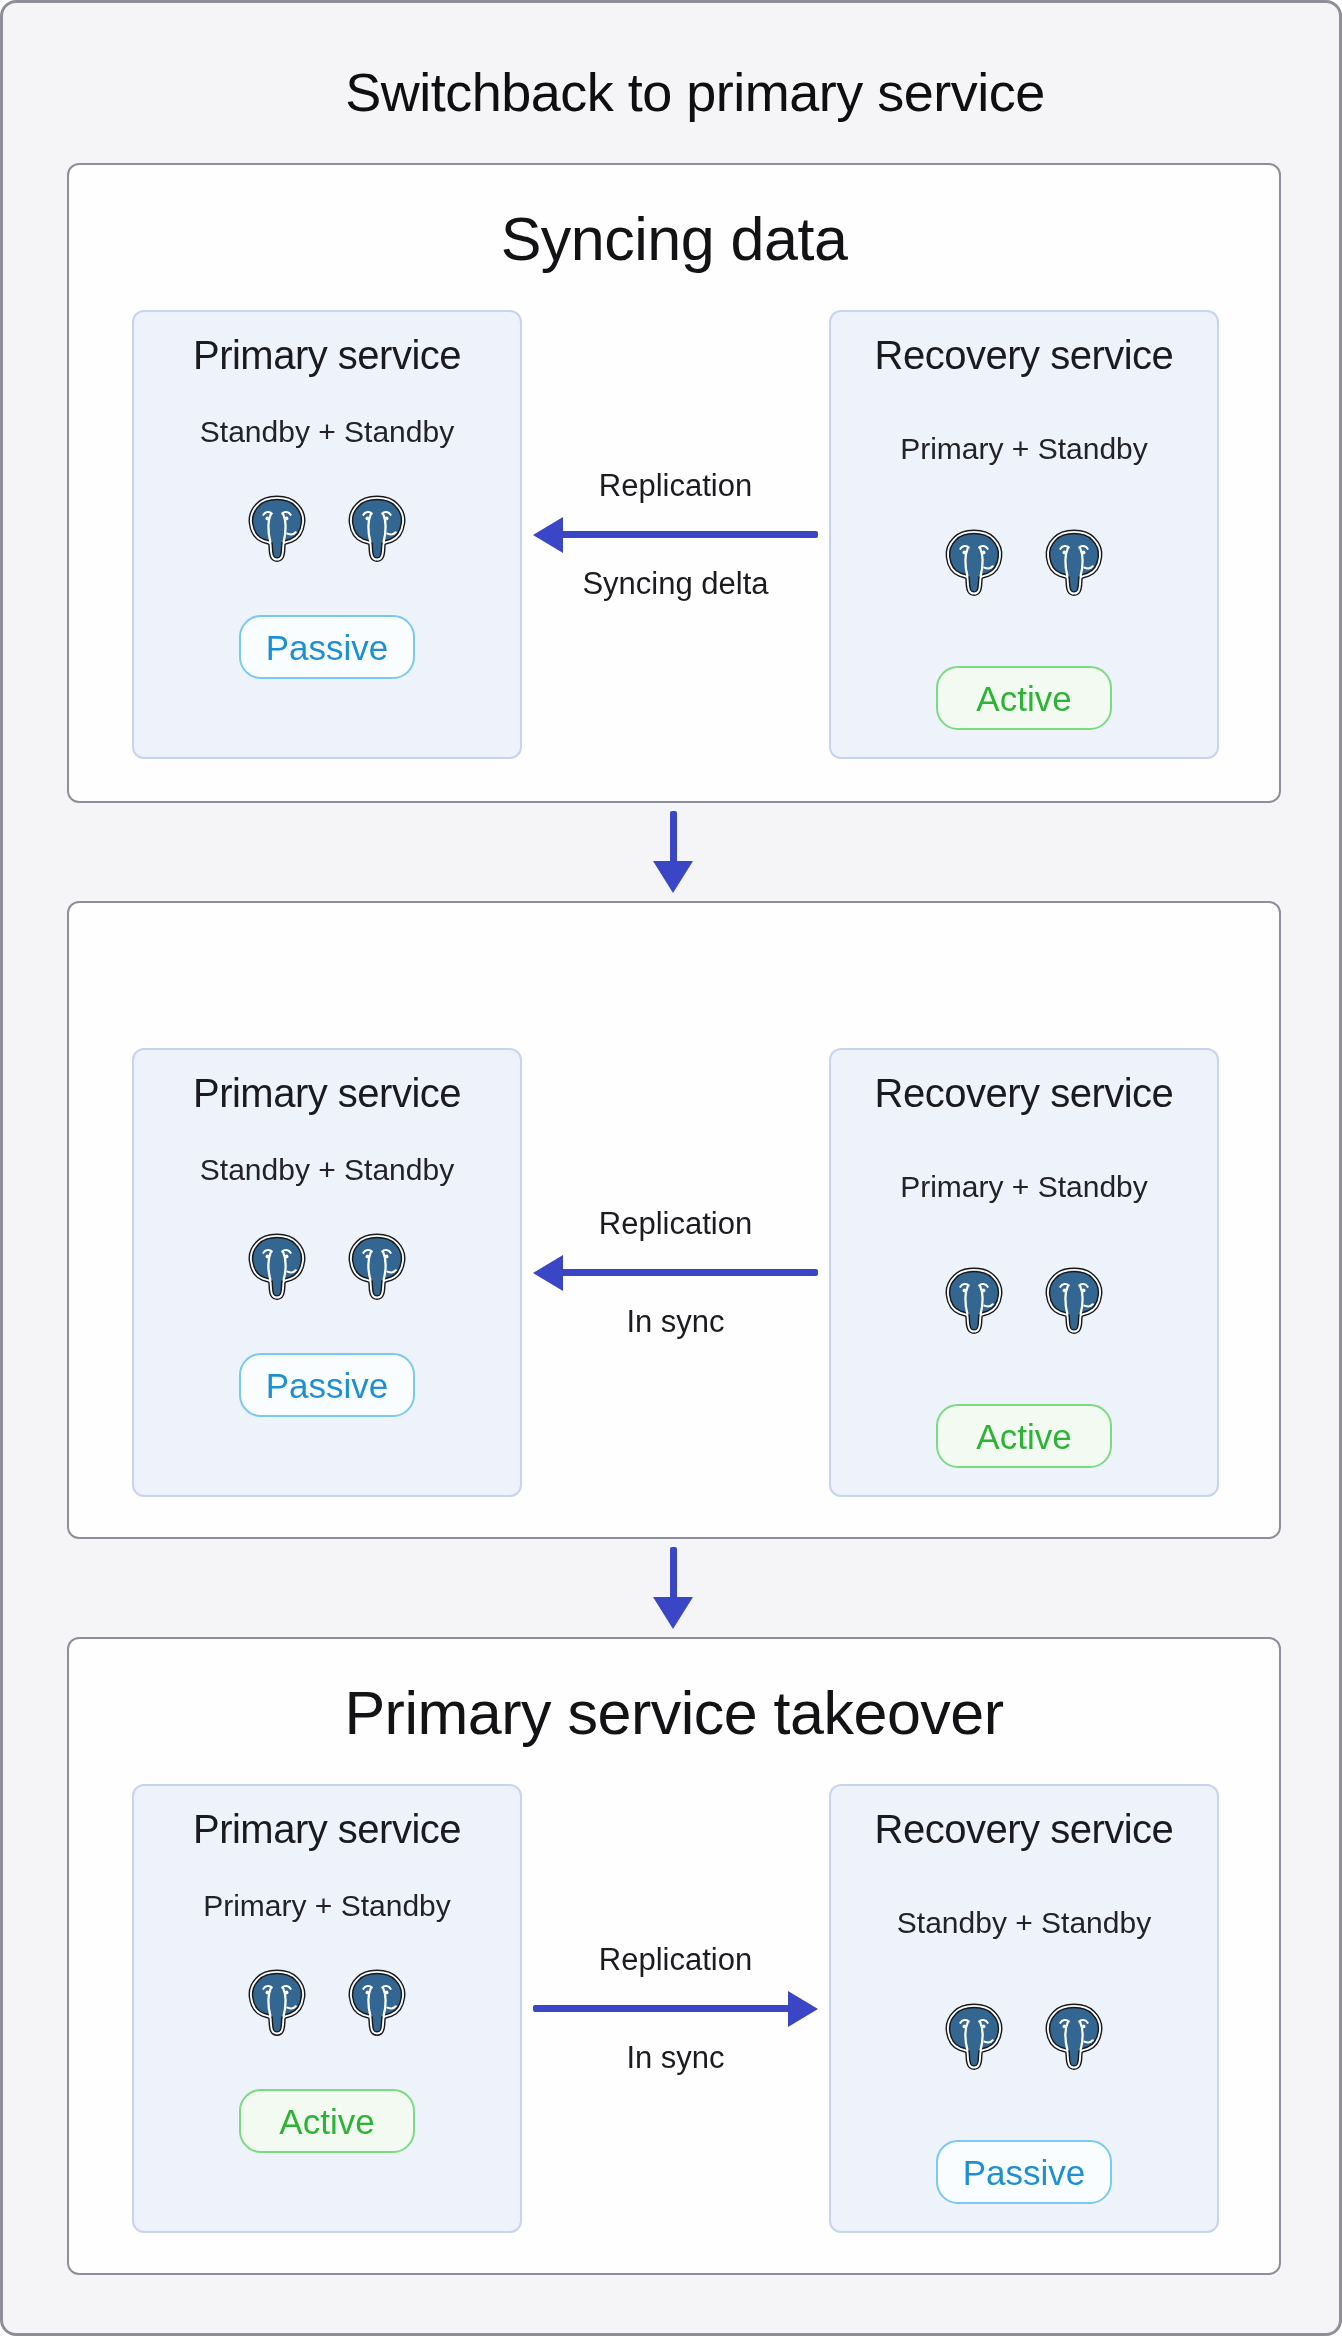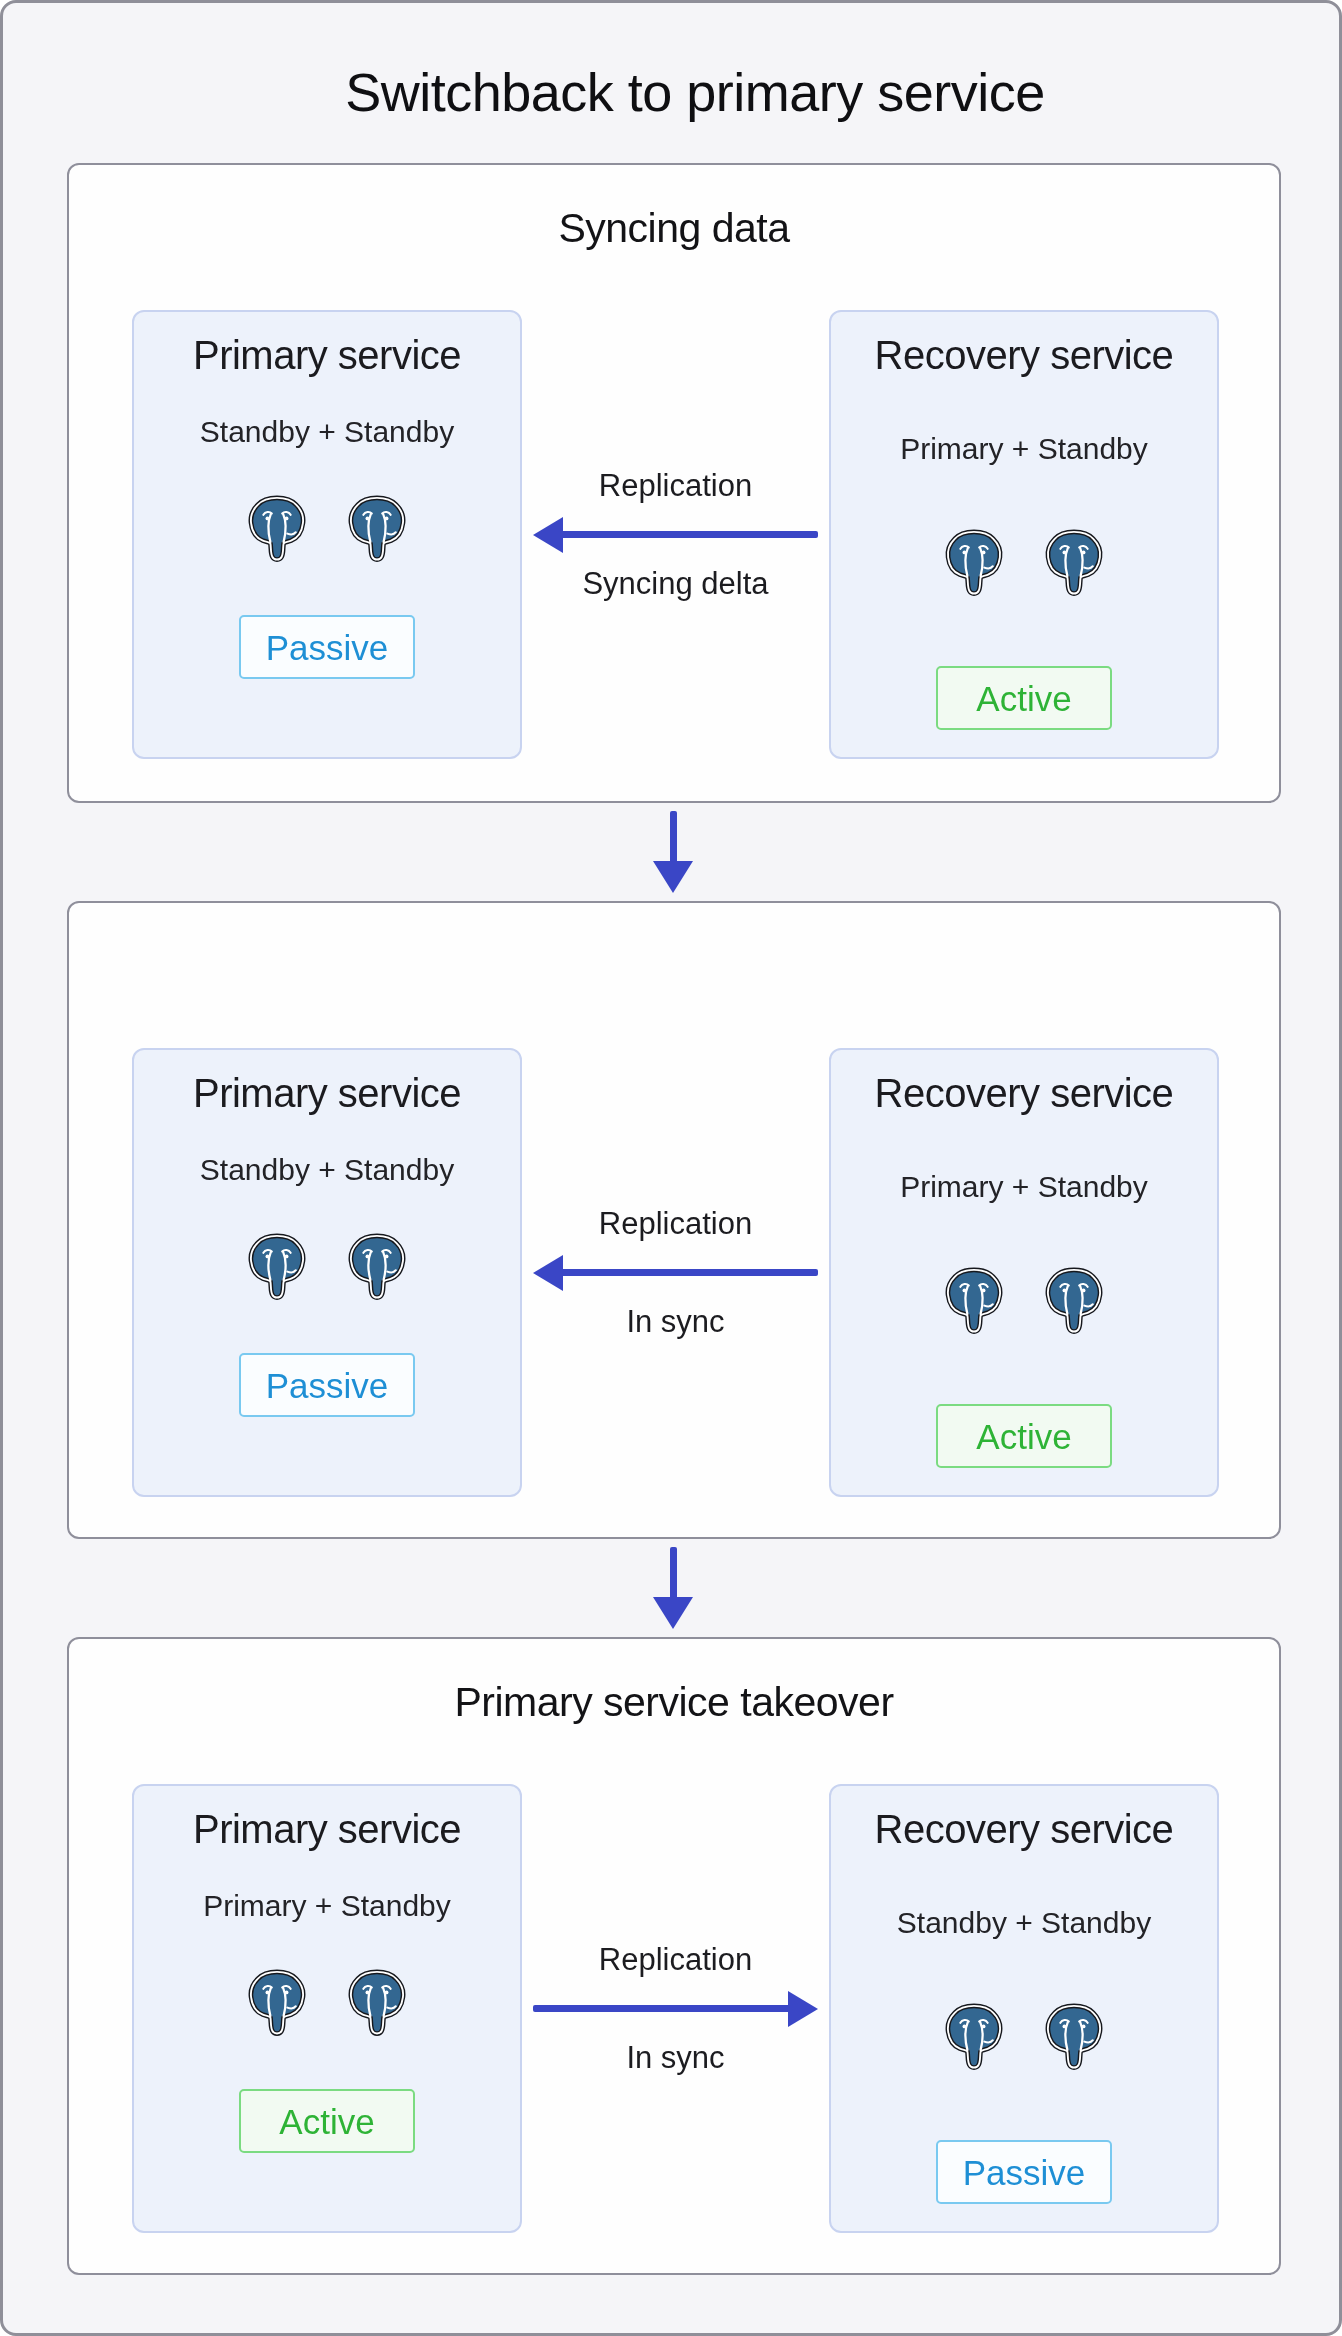--- a/index.html
+++ b/index.html
@@ -37,21 +37,21 @@
     position:absolute; left:64px; width:1214px;
     background:#FEFEFE;
     border:2px solid var(--section-border);
     border-radius:12px;
   }
   .section--1{top:160px; height:640px;}
   .section--2{top:898px; height:638px;}
   .section--3{top:1634px; height:638px;}
   .section-title{
     padding-top:42px; text-align:center;
-    font-size:41px; line-height:1.05;
+    font-size:61px; line-height:1.05;
     color:#131316;
     letter-spacing:-0.5px;
   }
   .card{
     position:absolute; top:145px;
     width:390px; height:449px;
     background:var(--card-bg);
     border:2px solid var(--card-border);
     border-radius:12px;
     display:flex; flex-direction:column; align-items:center;
@@ -70,21 +70,21 @@
     margin-top:46px;
     display:flex; gap:36px; align-items:center;
   }
   .pg-icon{width:64px; height:70px; display:block;}
   .badge{
     margin-top:52px;
     height:64px; min-width:176px;
     padding:0 20px;
     display:flex; align-items:center; justify-content:center;
     font-size:35px; line-height:1;
-    border-radius:5px;
+    border-radius:22px;
     border:2px solid;
   }
   .badge--passive{color:#1E8FD5; border-color:#79C9F0; background:#FAFDFF;}
   .badge--active{color:#2EB336; border-color:#7BDB81; background:#F2FAF2;}
   .arrow-zone{
     position:absolute; left:453px; top:145px;
     width:307px; height:449px;
     display:flex; flex-direction:column;
     align-items:center; justify-content:center;
   }

